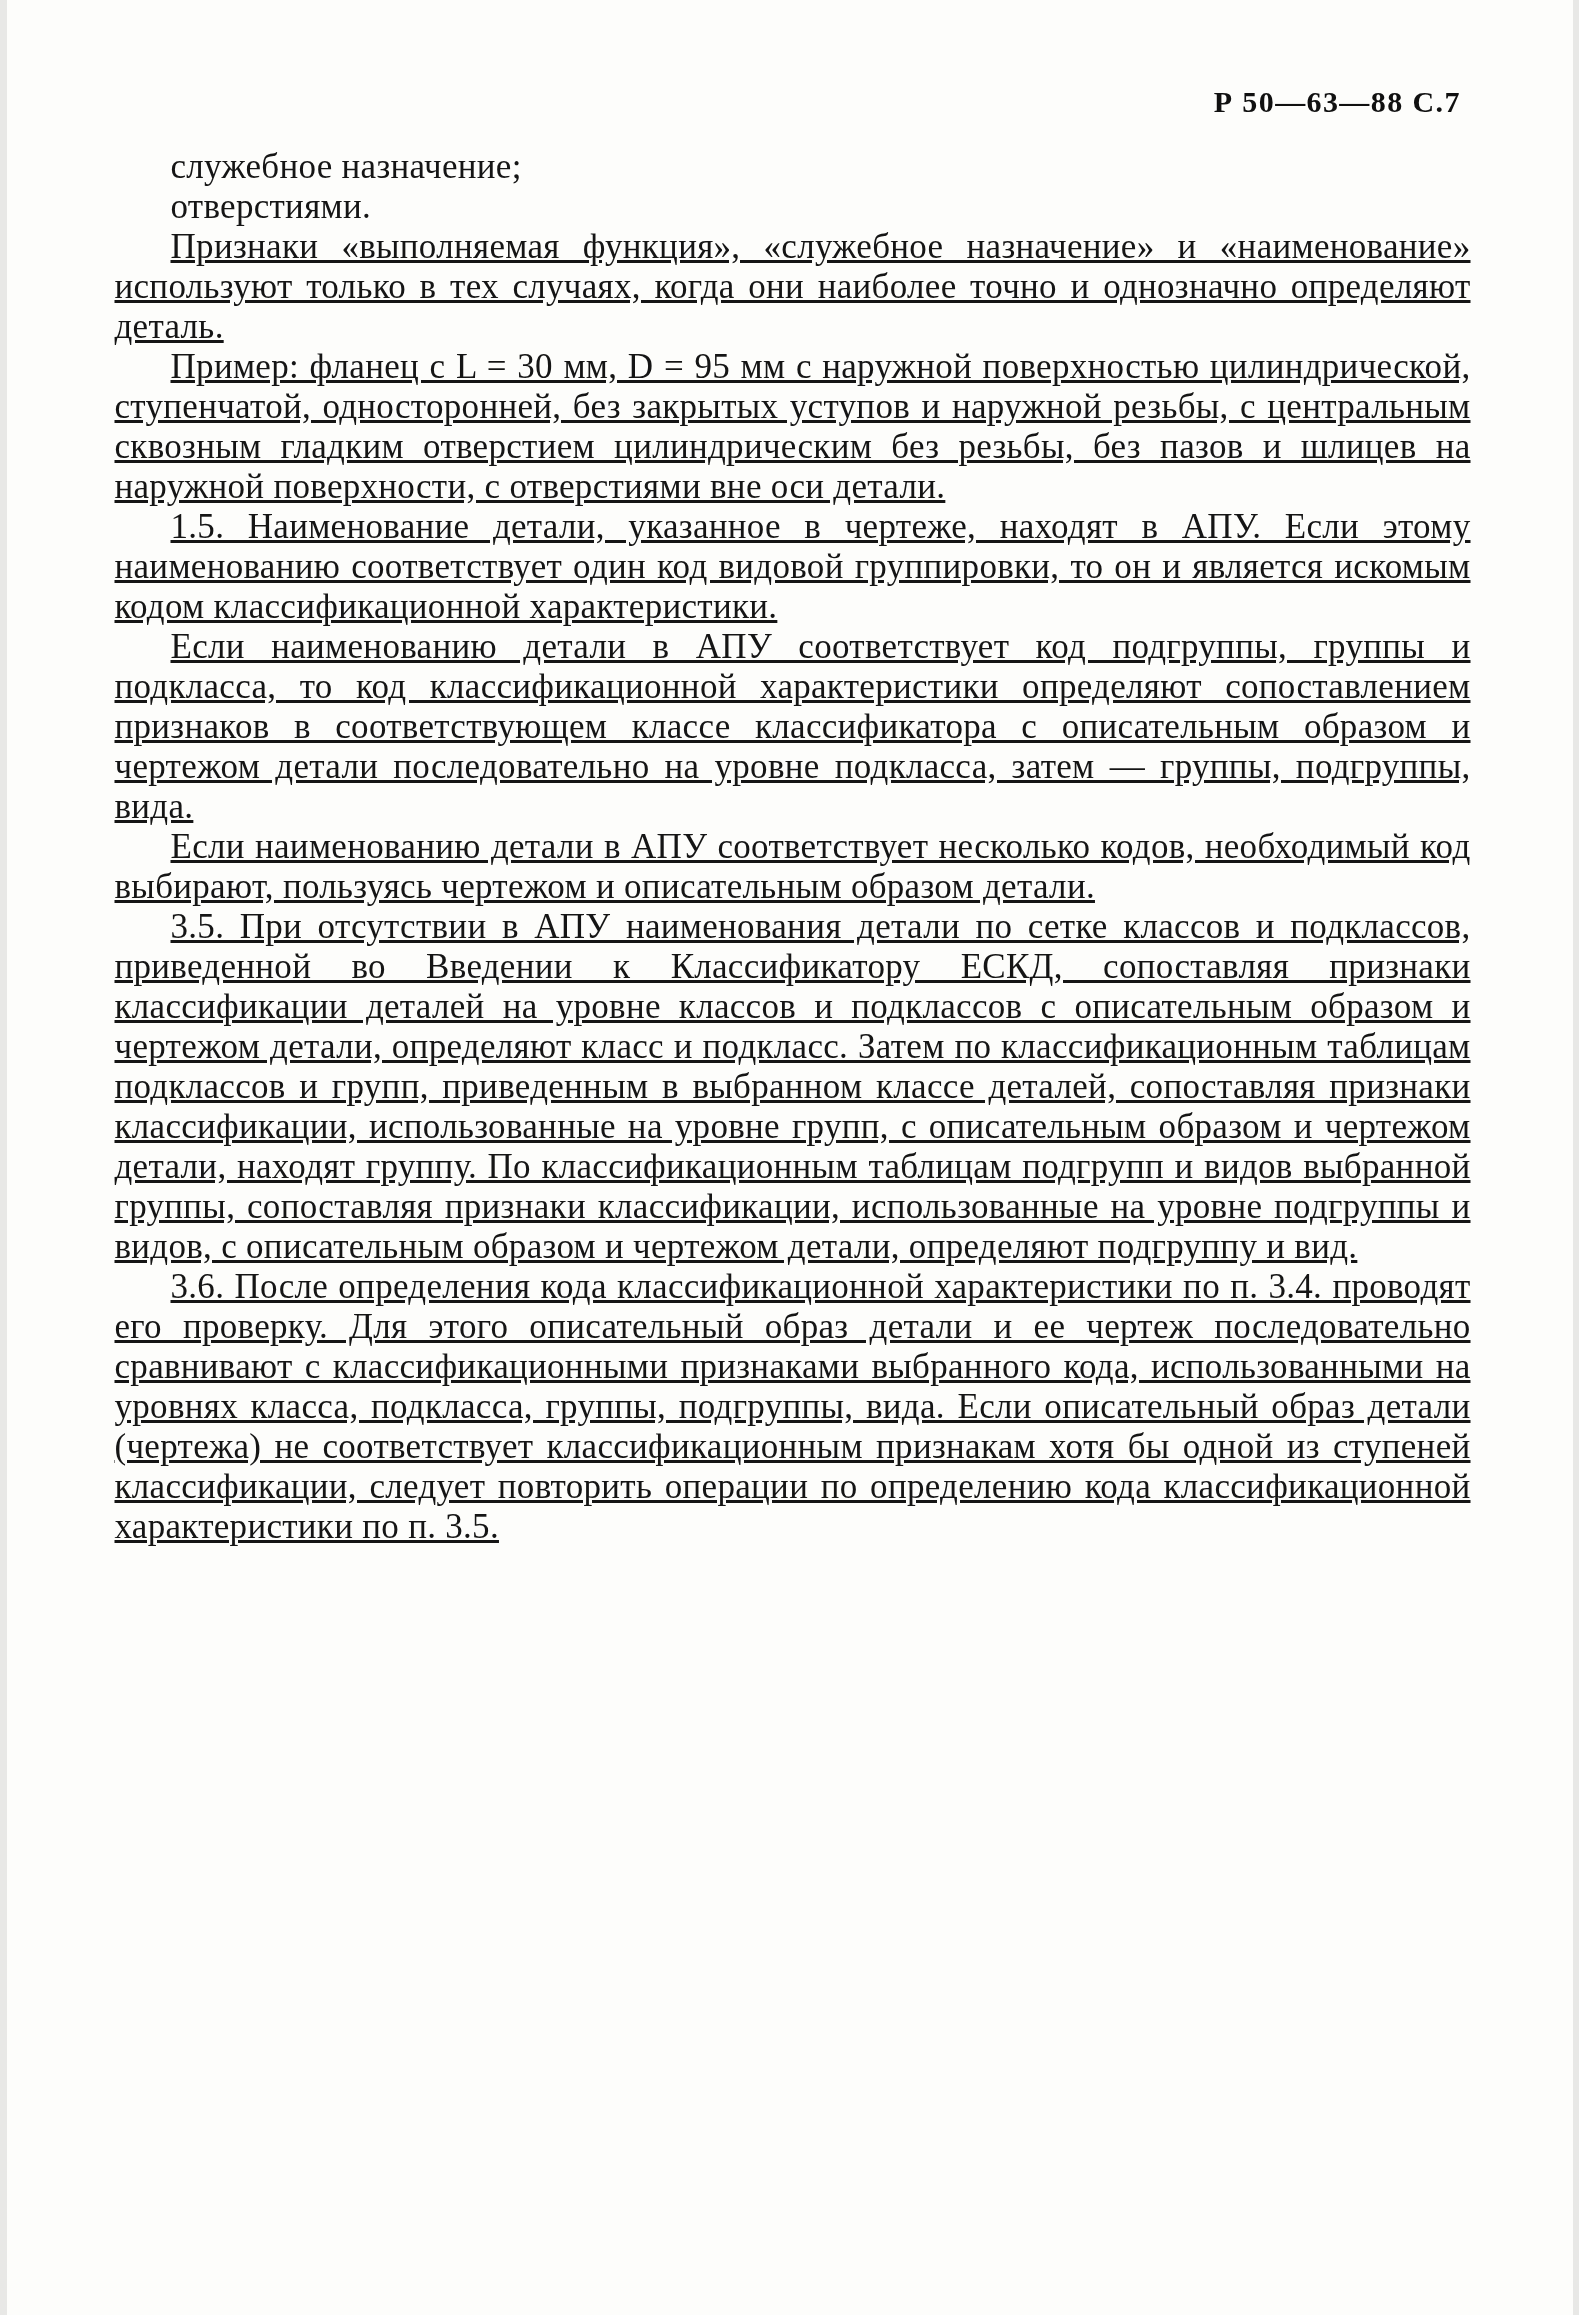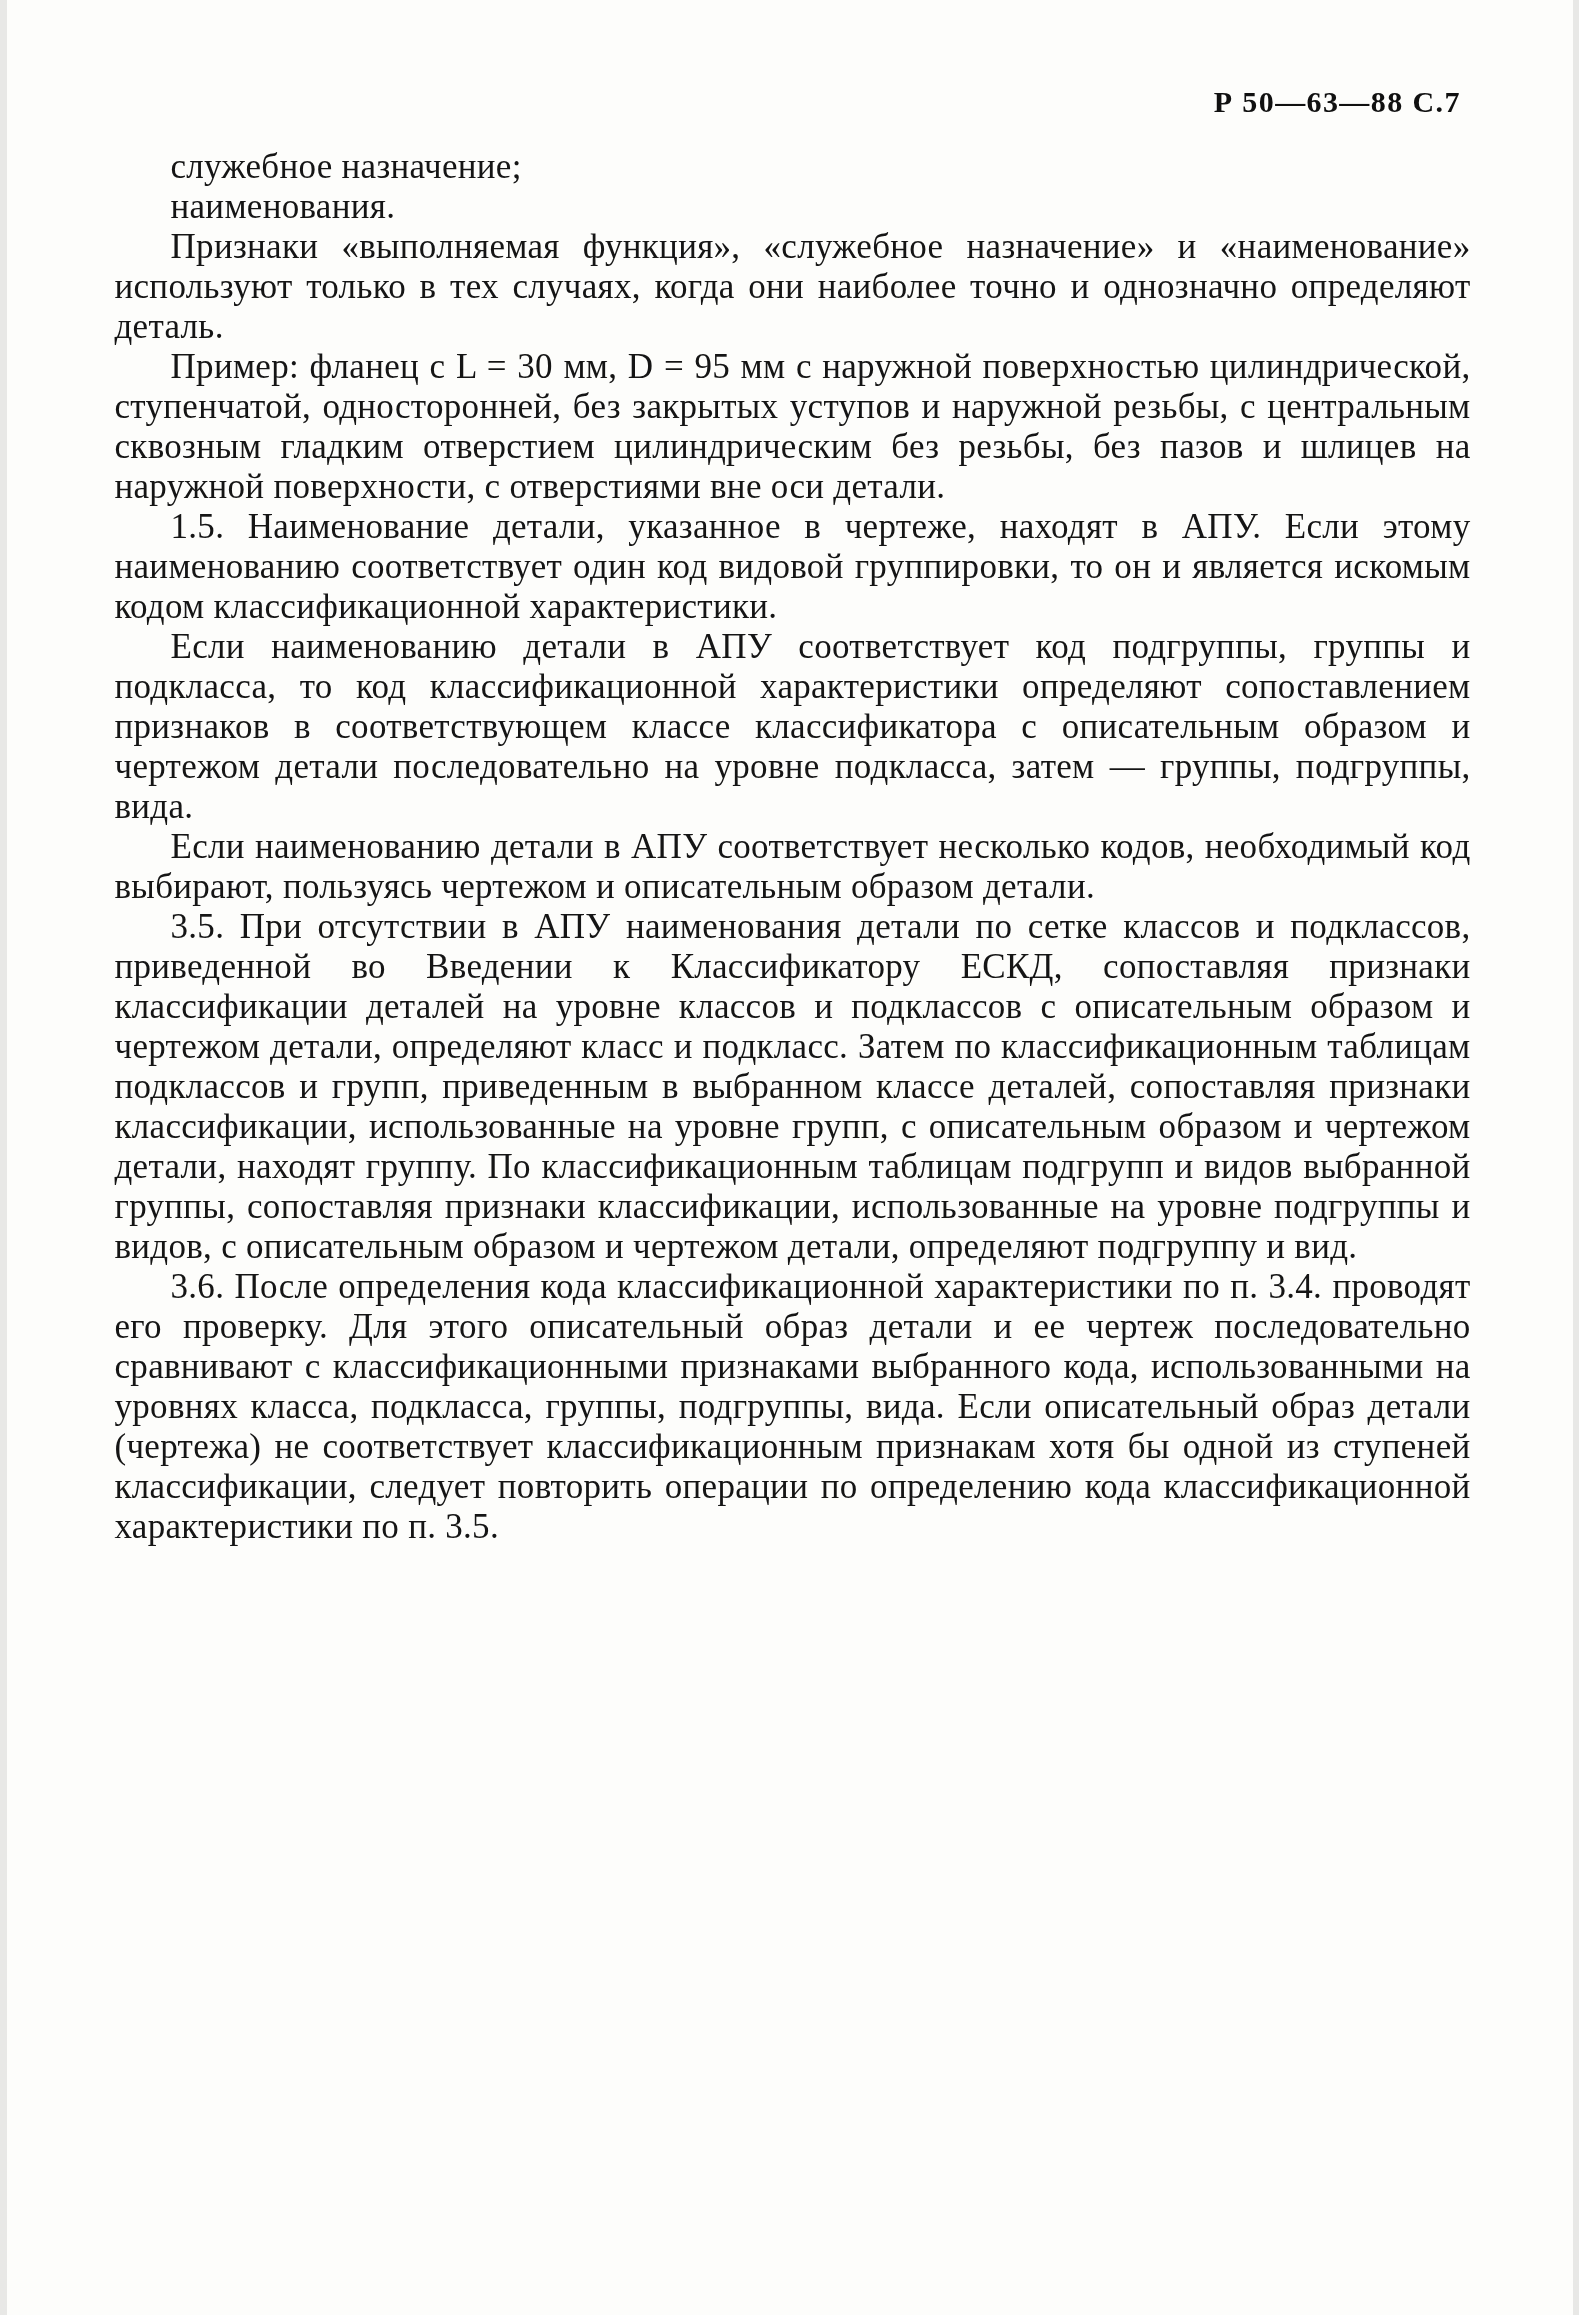--- a/index.html
+++ b/index.html
@@ -39,35 +39,36 @@
   }
   .page-body p {
     margin: 0;
   }
   p.lead-line {
     text-indent: 56px;
     text-align: left;
   }
   p.para {
     text-indent: 56px;
+    text-decoration: underline;
   }
 </style>
 </head>
 <body>
 
 <div class="page">
 
   <div class="page-header">
     <span>Р 50—63—88 С.7</span>
   </div>
 
   <div class="page-body">
 
     <p class="lead-line">служебное назначение;</p>
-    <p class="lead-line">наименования.</p>
+    <p class="lead-line">отверстиями.</p>
 
     <p class="para">Признаки «выполняемая функция», «служебное назначение» и «наименование» используют только в тех случаях, когда они наиболее точно и однозначно определяют деталь.</p>
     <p class="para">Пример: фланец с L = 30 мм, D = 95 мм с наружной поверхностью цилиндрической, ступенчатой, односторонней, без закрытых уступов и наружной резьбы, с центральным сквозным гладким отверстием цилиндрическим без резьбы, без пазов и шлицев на наружной поверхности, с отверстиями вне оси детали.</p>
     <p class="para">1.5. Наименование детали, указанное в чертеже, находят в АПУ. Если этому наименованию соответствует один код видовой группировки, то он и является искомым кодом классификационной характеристики.</p>
     <p class="para">Если наименованию детали в АПУ соответствует код подгруппы, группы и подкласса, то код классификационной характеристики определяют сопоставлением признаков в соответствующем классе классификатора с описательным образом и чертежом детали последовательно на уровне подкласса, затем — группы, подгруппы, вида.</p>
     <p class="para">Если наименованию детали в АПУ соответствует несколько кодов, необходимый код выбирают, пользуясь чертежом и описательным образом детали.</p>
     <p class="para">3.5. При отсутствии в АПУ наименования детали по сетке классов и подклассов, приведенной во Введении к Классификатору ЕСКД, сопоставляя признаки классификации деталей на уровне классов и подклассов с описательным образом и чертежом детали, определяют класс и подкласс. Затем по классификационным таблицам подклассов и групп, приведенным в выбранном классе деталей, сопоставляя признаки классификации, использованные на уровне групп, с описательным образом и чертежом детали, находят группу. По классификационным таблицам подгрупп и видов выбранной группы, сопоставляя признаки классификации, использованные на уровне подгруппы и видов, с описательным образом и чертежом детали, определяют подгруппу и вид.</p>
     <p class="para">3.6. После определения кода классификационной характеристики по п. 3.4. проводят его проверку. Для этого описательный образ детали и ее чертеж последовательно сравнивают с классификационными признаками выбранного кода, использованными на уровнях класса, подкласса, группы, подгруппы, вида. Если описательный образ детали (чертежа) не соответствует классификационным признакам хотя бы одной из ступеней классификации, следует повторить операции по определению кода классификационной характеристики по п. 3.5.</p>
 
   </div>

